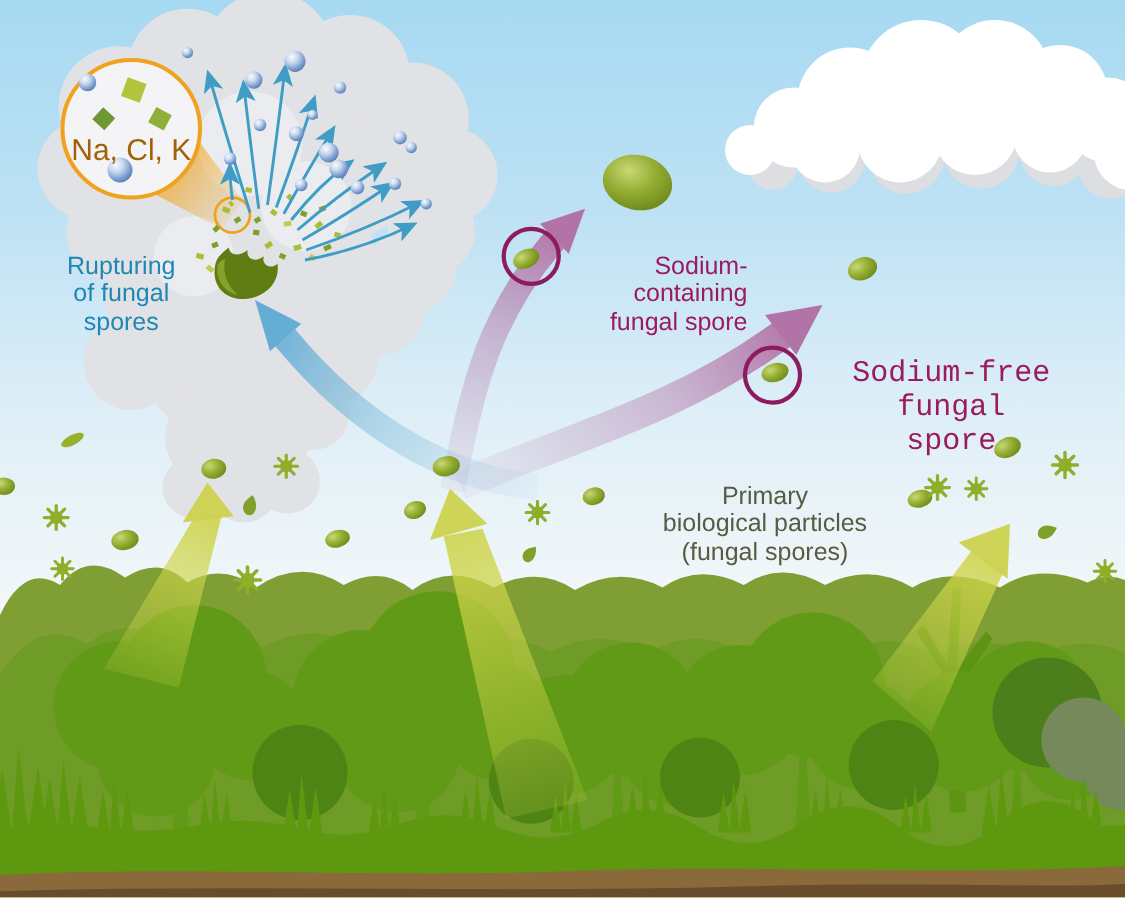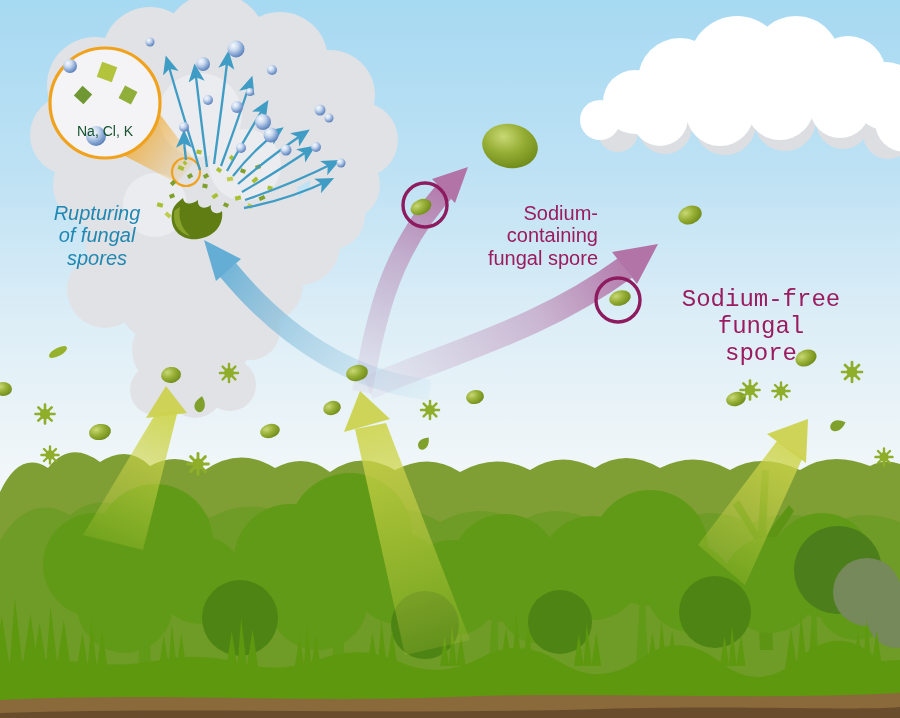--- a/index.html
+++ b/index.html
@@ -1,22 +1,22 @@
 <!DOCTYPE html>
 <html><head>
 <meta charset="utf-8">
 <style>
   html,body{margin:0;padding:0;}
   #stage{position:relative;width:900px;height:718px;overflow:hidden;background:#fff;
          font-family:"Liberation Sans", sans-serif;}
   #scene{position:absolute;left:0;top:0;}
   .label{position:absolute;text-align:center;white-space:pre-line;line-height:1.12;
          font-family:"Liberation Sans", sans-serif;}
-  #lbl-naclk{left:55px;top:108px;width:100px;font-size:14px;color:#14532d;margin-top:16px;}
-  #lbl-rupturing{left:22px;top:202px;width:150px;font-size:20px;color:#1e87b2;font-style:italic;}
+  #lbl-naclk{left:55px;top:108px;width:100px;font-size:24px;color:#a16207;}
+  #lbl-rupturing{left:22px;top:202px;width:150px;font-size:20px;color:#1e87b2;}
   #lbl-sodium-containing{left:428px;top:202px;width:170px;font-size:20px;color:#9a1b5f;text-align:right;}
   #lbl-sodium-free{left:676px;top:287px;width:170px;font-size:24px;color:#9a1b5f;font-family:Liberation Mono, monospace;}
   #lbl-primary{left:507px;top:386px;width:210px;font-size:20px;color:#575b41;}
 </style>
 </head>
 <body>
 
 <div id="stage">
 <svg id="scene" width="900" height="718" viewBox="0 0 900 718">
   <defs>
@@ -371,13 +371,16 @@
 
 <div class="label" id="lbl-naclk">Na, Cl, K</div>
 <div class="label" id="lbl-rupturing">Rupturing
 of fungal
 spores</div>
 <div class="label" id="lbl-sodium-containing">Sodium-
 containing
 fungal spore</div>
 <div class="label" id="lbl-sodium-free">Sodium-free
 fungal spore</div>
+<div class="label" id="lbl-primary">Primary
+biological particles
+(fungal spores)</div>
 </div>
 
 </body></html>

